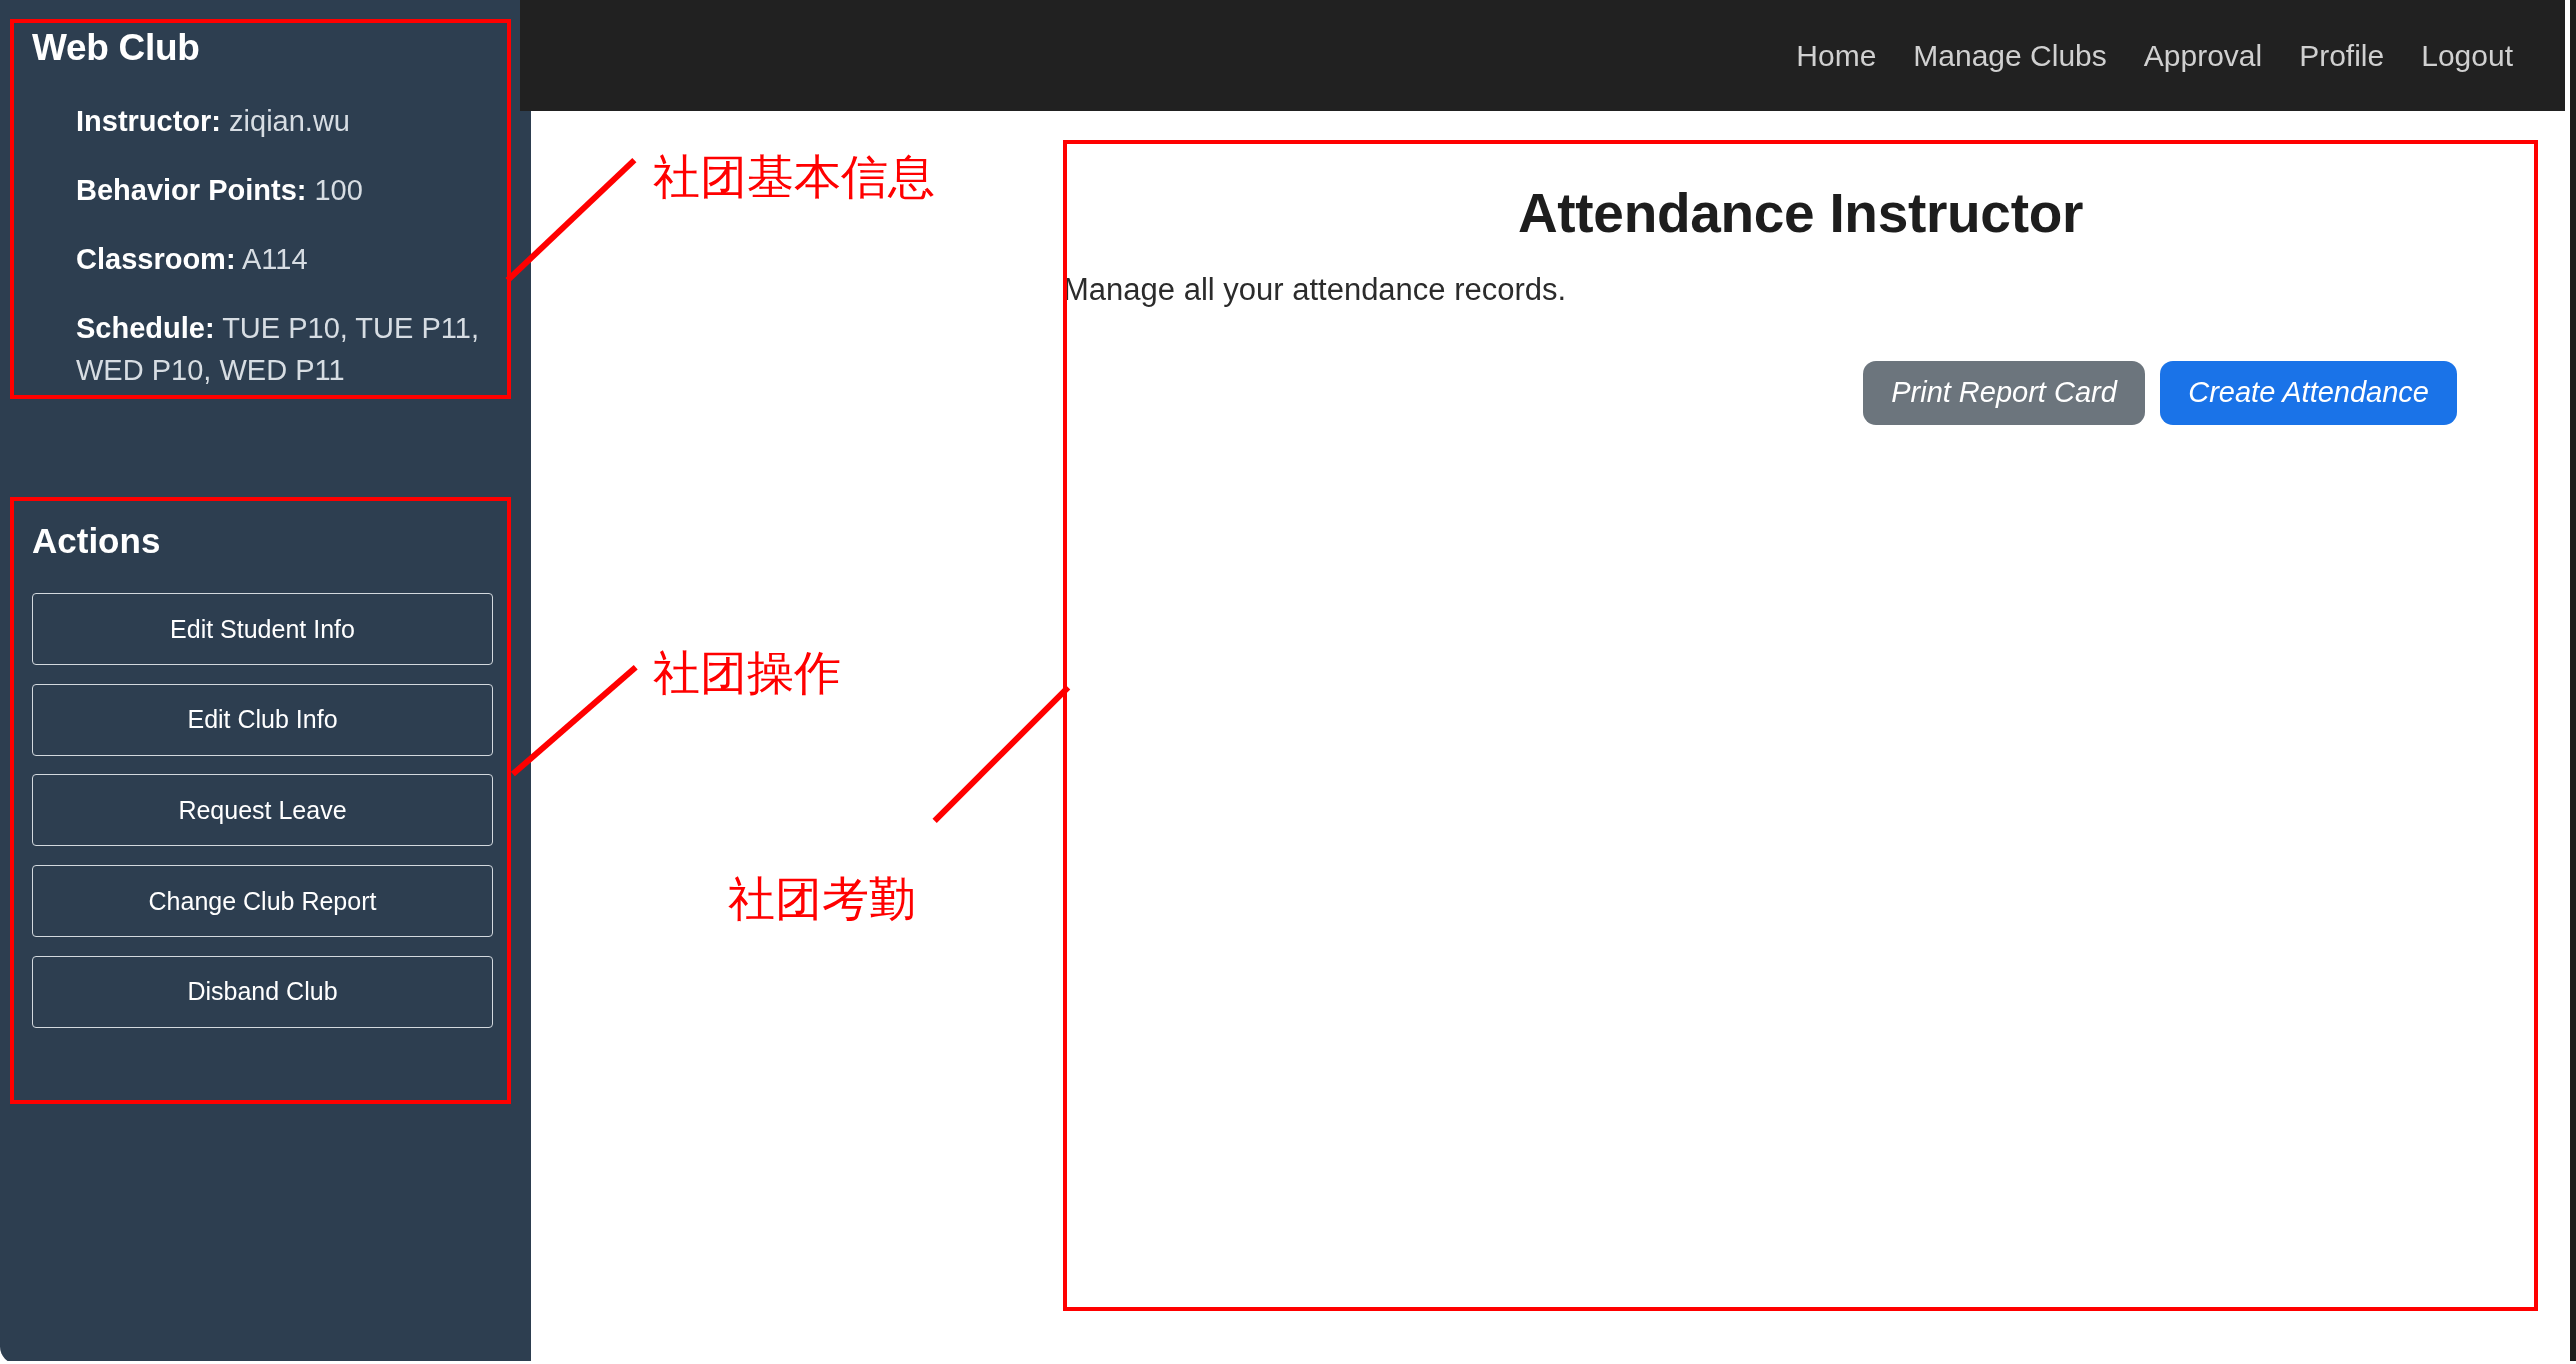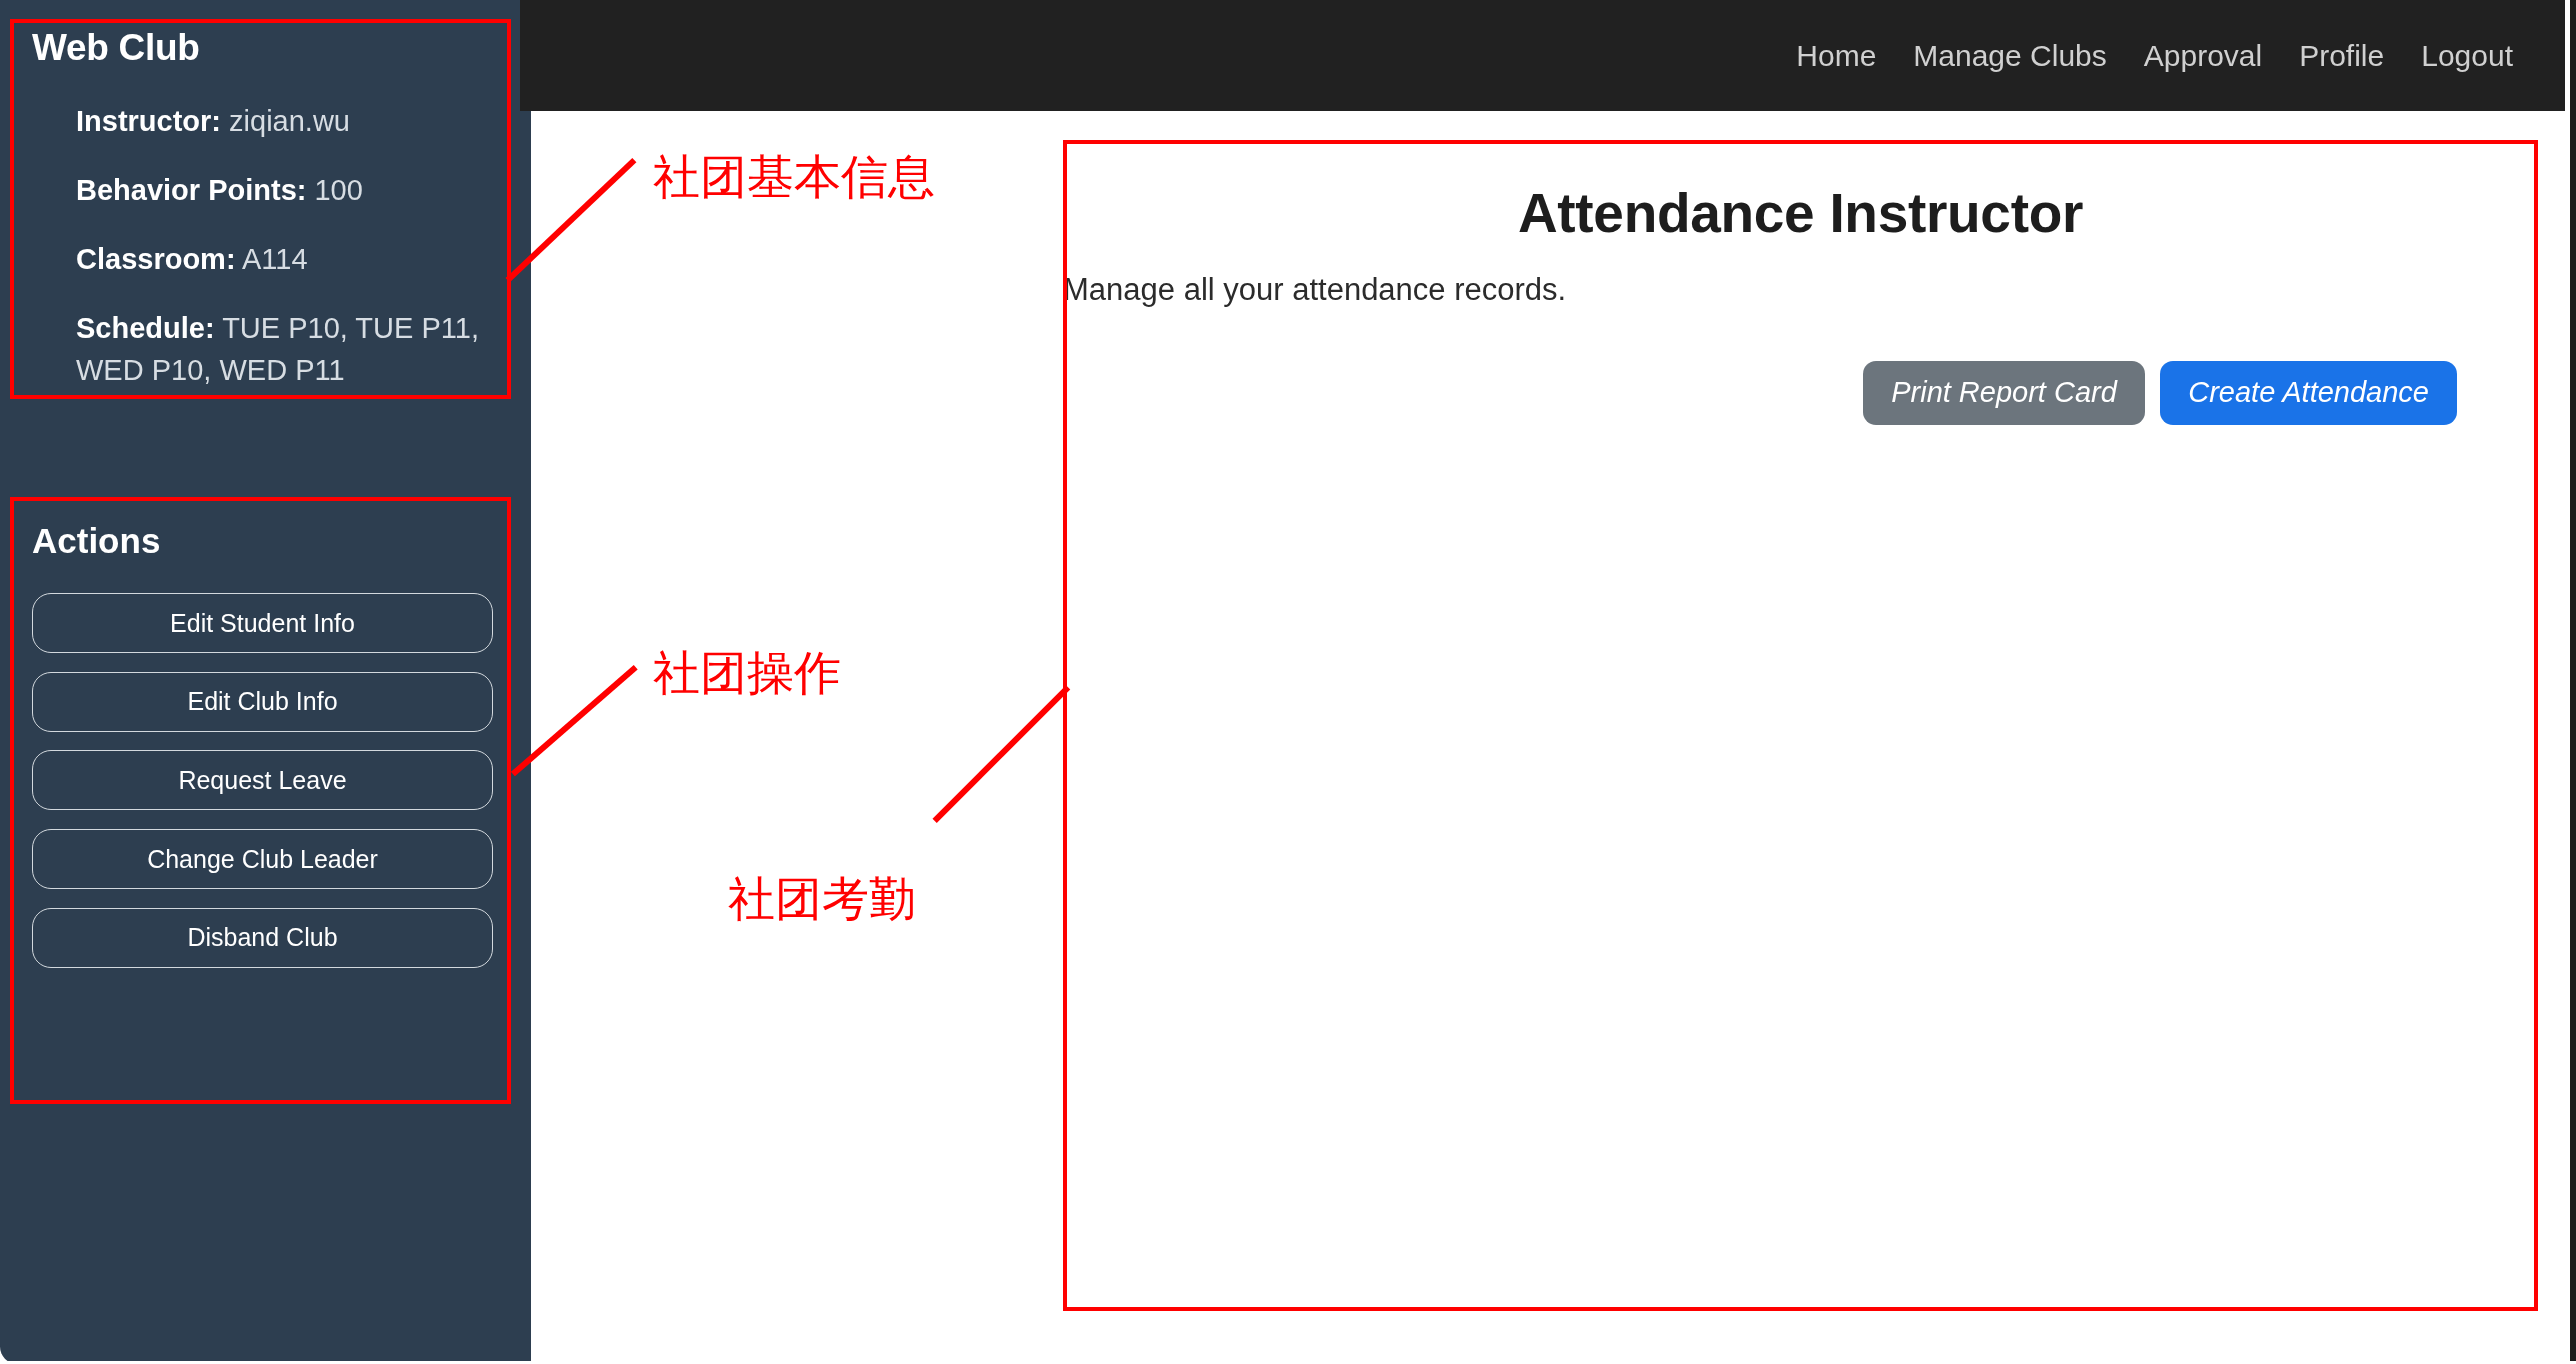--- a/index.html
+++ b/index.html
@@ -57,24 +57,24 @@
   .actions-panel {
     position:absolute; left:32px; top:521px;
     width:467px;
   }
   .actions-title {
     font-size:35px; font-weight:bold; color:#ffffff;
     margin-bottom:32px;
   }
   .action-btn {
     display:block;
-    width:461px; height:60px;
+    width:461px; height:72px;
     background:transparent;
     border:1.7px solid #d3d9de;
-    border-radius:19px;
+    border-radius:4px;
     color:#ffffff;
     font-size:25px;
     font-family:"Liberation Sans", sans-serif;
     margin-bottom:18.7px;
     cursor:pointer;
     line-height:1;
   }
 
   
   .topnav {
@@ -179,21 +179,21 @@
         <b>Schedule:</b><span> TUE P10, TUE P11, WED P10, WED P11</span>
       </div>
     </div>
 
     <div class="actions-panel">
       <div class="actions-title">Actions</div>
 
       <button class="action-btn">Edit Student Info</button>
       <button class="action-btn">Edit Club Info</button>
       <button class="action-btn">Request Leave</button>
-      <button class="action-btn">Change Club Leader</button>
+      <button class="action-btn">Change Club Report</button>
       <button class="action-btn">Disband Club</button>
     </div>
   </div>
 
   <div class="topnav">
     <span class="nav-item">Home</span>
     <span class="nav-item">Manage Clubs</span>
     <span class="nav-item">Approval</span>
     <span class="nav-item">Profile</span>
     <span class="nav-item">Logout</span>

